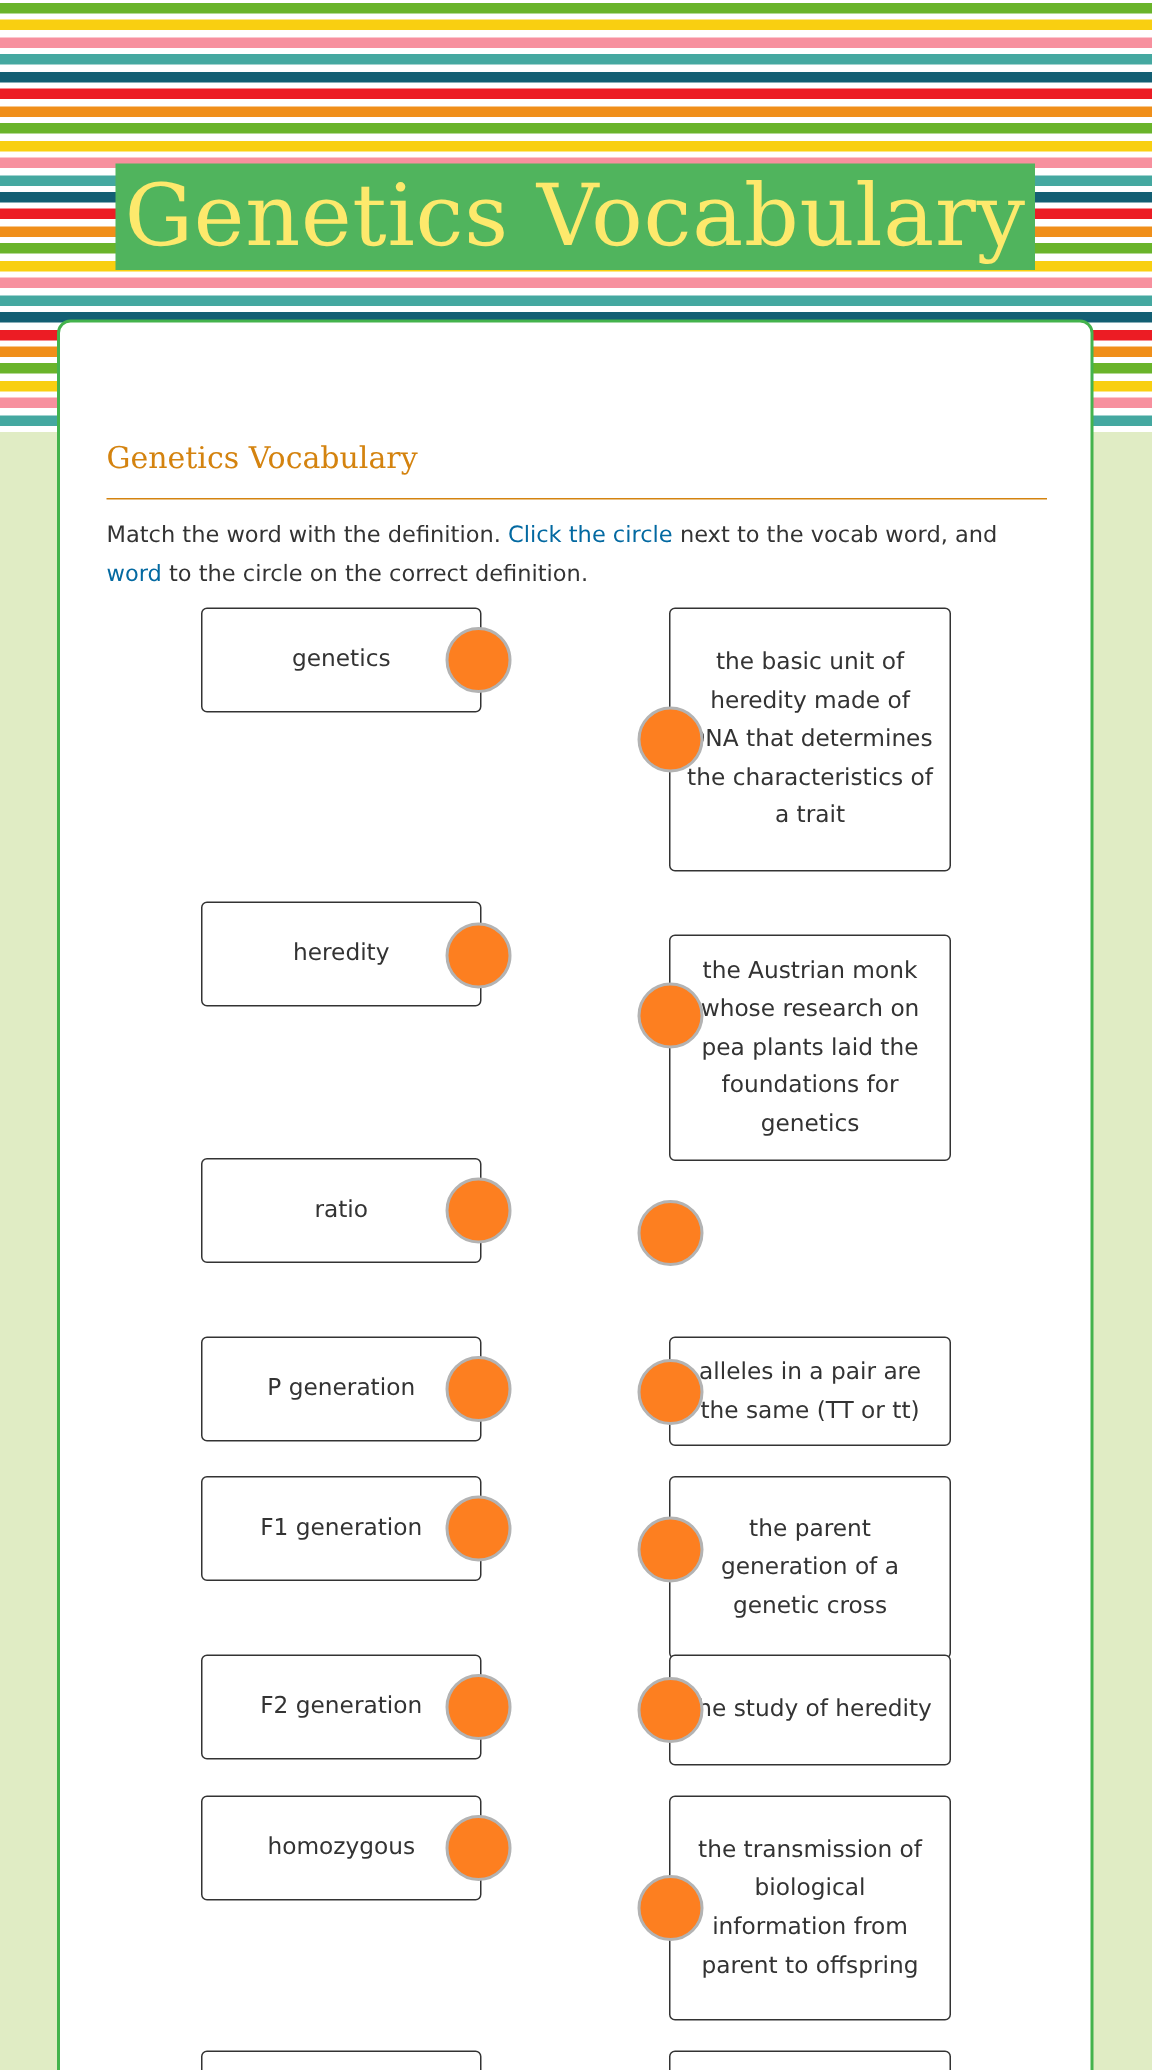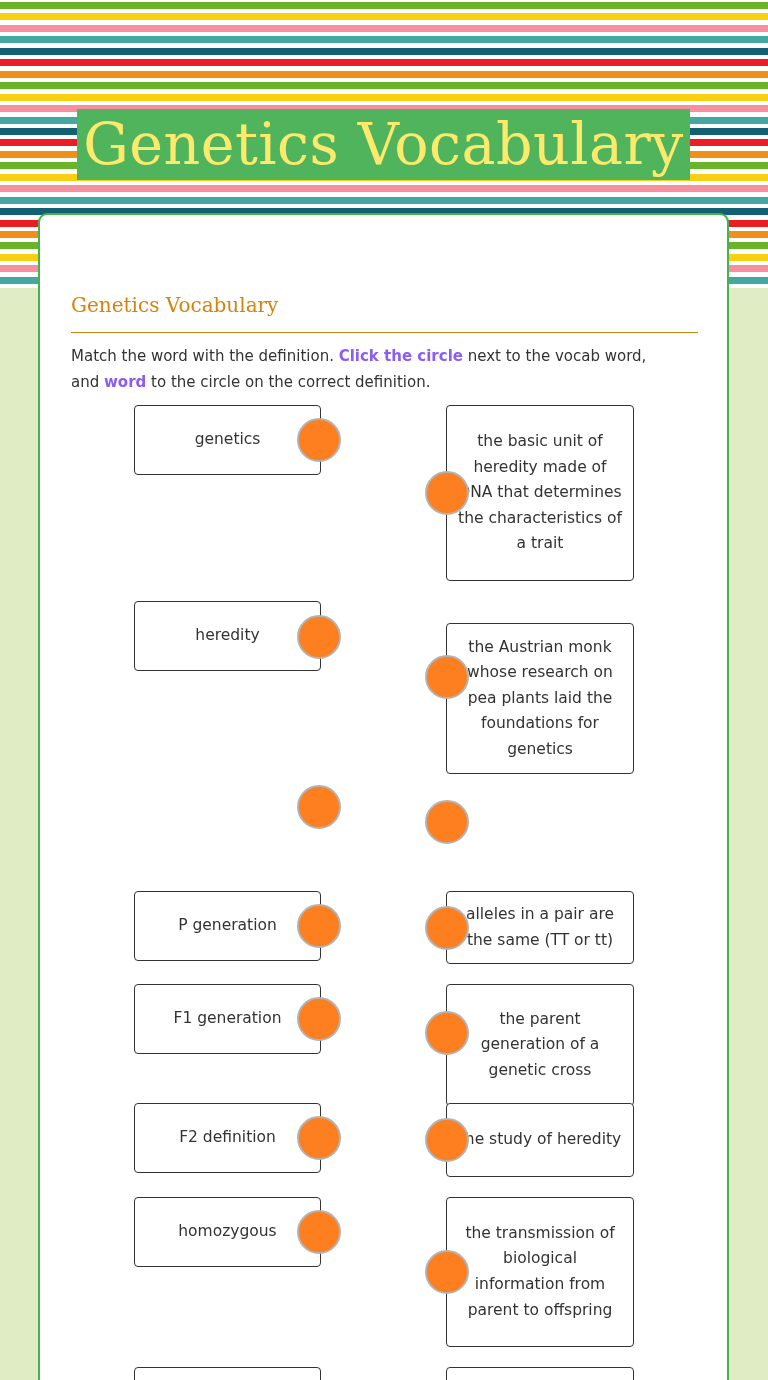--- a/index.html
+++ b/index.html
@@ -25,21 +25,21 @@
   .section-title {
     position: absolute; left: 31px; top: 78px; margin: 0;
     font-family: "DejaVu Serif", serif; font-weight: normal; font-size: 20px;
     color: #d4830f;
   }
   .rule { position: absolute; left: 31px; top: 117px; width: 627px; height: 1px; background: #d4830f; }
   .instructions {
     position: absolute; left: 31px; top: 128px; width: 600px; margin: 0;
     font-size: 15px; line-height: 26px; color: #333333;
   }
-  .hl { color: #8b5cf6; font-weight: bold; }
+  .hl { color: #0369a1; font-weight: normal; }
   .box {
     position: absolute; box-sizing: border-box; border: 1px solid #333;
     border-radius: 4px; background: #fff; display: flex; align-items: center;
     justify-content: center; text-align: center; color: #333;
     font-size: 15.5px; line-height: 25.6px;
   }
   .left-box { left: 94px; width: 187px; height: 70px; }
   .right-box { left: 406px; width: 188px; padding: 0 10px; }
   .dot {
     position: absolute; width: 40px; height: 40px; border-radius: 50%;
@@ -98,20 +98,23 @@
 
   <div class="box left-box" style="top:386px">
       <span>heredity</span>
     </div>
   <div class="dot" style="left:257px;top:400px"></div>
   <div class="box right-box" style="top:408px;height:151px">
       <span>the Austrian monk whose research on pea plants laid the foundations for genetics</span>
     </div>
   <div class="dot" style="left:385px;top:440px"></div>
 
+  <div class="box left-box" style="top:557px">
+      <span>ratio</span>
+    </div>
   <div class="dot" style="left:257px;top:570px"></div>
   <div class="dot" style="left:385px;top:585px"></div>
 
   <div class="box left-box" style="top:676px">
       <span>P generation</span>
     </div>
   <div class="dot" style="left:257px;top:689px"></div>
   <div class="box right-box" style="top:676px;height:73px">
       <span>alleles in a pair are the same (TT or tt)</span>
     </div>
@@ -120,21 +123,21 @@
   <div class="box left-box" style="top:769px">
       <span>F1 generation</span>
     </div>
   <div class="dot" style="left:257px;top:782px"></div>
   <div class="box right-box" style="top:769px;height:122px">
       <span>the parent generation of a genetic cross</span>
     </div>
   <div class="dot" style="left:385px;top:796px"></div>
 
   <div class="box left-box" style="top:888px">
-      <span>F2 definition</span>
+      <span>F2 generation</span>
     </div>
   <div class="dot" style="left:257px;top:901px"></div>
   <div class="box right-box" style="top:888px;height:74px">
       <span>the study of heredity</span>
     </div>
   <div class="dot" style="left:385px;top:903px"></div>
 
   <div class="box left-box" style="top:982px">
       <span>homozygous</span>
     </div>

